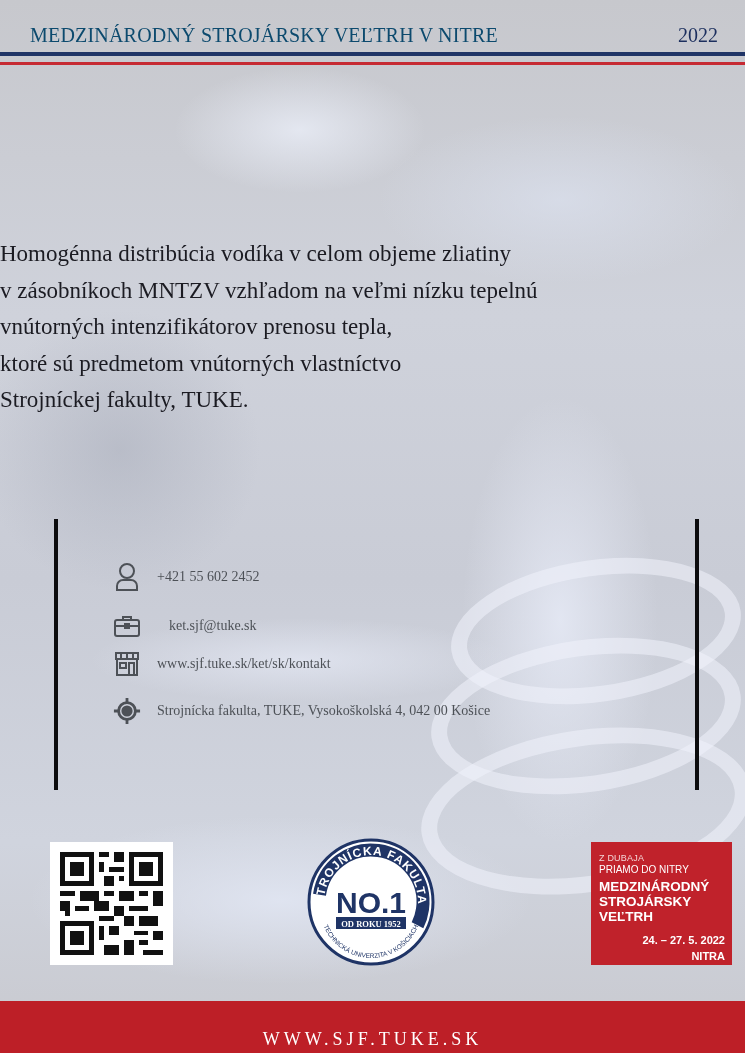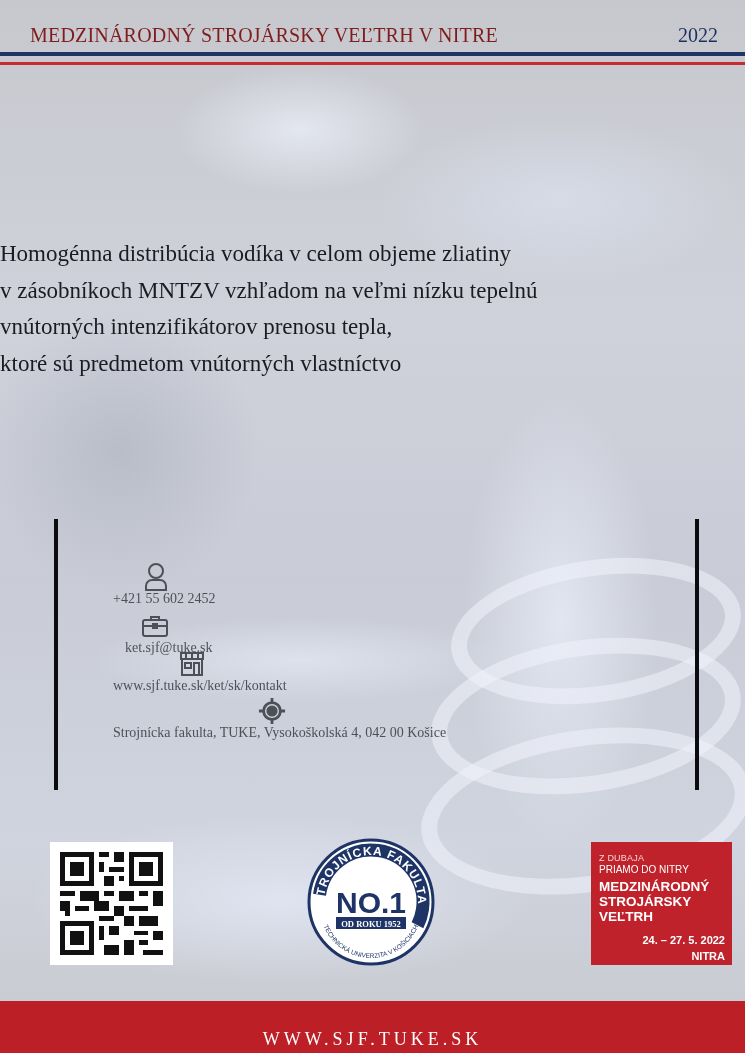--- a/index.html
+++ b/index.html
@@ -21,21 +21,21 @@
   }
   .spring {
     position: absolute; border-radius: 50%;
     border: 16px solid rgba(240,243,252,0.55);
     z-index: 0;
   }
   .content { position: absolute; inset: 0; z-index: 1; }
 
   .header-title {
     position: absolute; left: 30px; top: 24px;
-    font-size: 20px; color: #7f1d1d; letter-spacing: 0.2px;
+    font-size: 20px; color: #0c4a6e; letter-spacing: 0.2px;
     font-family: "Liberation Serif", serif;
   }
   .header-year {
     position: absolute; right: 27px; top: 24px;
     font-size: 20px; color: #1c2f5e;
   }
   .rule-blue { position: absolute; left: 0; right: 0; top: 52px; height: 4px; background: #1f3466; }
   .rule-red { position: absolute; left: 0; right: 0; top: 62px; height: 3px; background: #c62a33; }
 
   .title {
@@ -44,21 +44,21 @@
     text-shadow: 0 0 2px rgba(255,255,255,0.4);
   }
   .body-text {
     position: absolute; left: 0; right: 0; top: 236px;
     text-align: left; color: #1b1b22; font-size: 23px; line-height: 36.5px;
   }
   .vbar { position: absolute; top: 519px; height: 271px; width: 4px; background: #0c0c0e; }
   .vbar.left { left: 54px; }
   .vbar.right { left: 695px; }
 
-  .contact { position: absolute; left: 113px; display: flex; align-items: center; color: #4d5157; font-size: 14px; flex-direction: column; }
+  .contact { position: absolute; left: 113px; display: flex; align-items: center; color: #4d5157; font-size: 14px; }
   .contact .ico { width: 28px; height: 28px; display: inline-flex; align-items: center; justify-content: center; margin-right: 16px; }
   .contact svg { stroke: #4d5157; fill: none; stroke-width: 2; }
 
   .qr {
     position: absolute; left: 50px; top: 842px; width: 123px; height: 123px;
     background: #ffffff;
   }
   .emblem { position: absolute; left: 306px; top: 837px; width: 130px; height: 130px; }
 
   .badge {
@@ -90,20 +90,21 @@
   <div class="header-year">2022</div>
   <div class="rule-blue"></div>
   <div class="rule-red"></div>
 
 
   <div class="body-text">
     <div>Homogénna distribúcia vodíka v celom objeme zliatiny</div>
     <div>v zásobníkoch MNTZV vzhľadom na veľmi nízku tepelnú</div>
     <div>vnútorných intenzifikátorov prenosu tepla,</div>
     <div>ktoré sú predmetom vnútorných vlastníctvo</div>
+    <div>Strojníckej fakulty, TUKE.</div>
   </div>
 
   <div class="vbar left"></div>
   <div class="vbar right"></div>
 
   <div class="contact" style="top:563px;">
     <span class="ico">
       <svg width="26" height="30" viewBox="0 0 26 30">
           <circle cx="13" cy="9" r="7"></circle>
           <path d="M3 28 v-4 a6 6 0 0 1 6 -6 h8 a6 6 0 0 1 6 6 v4 z"></path>

